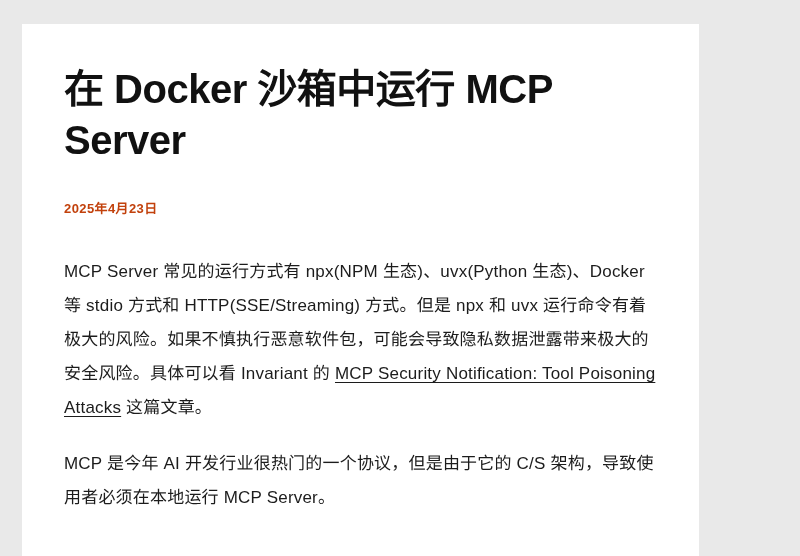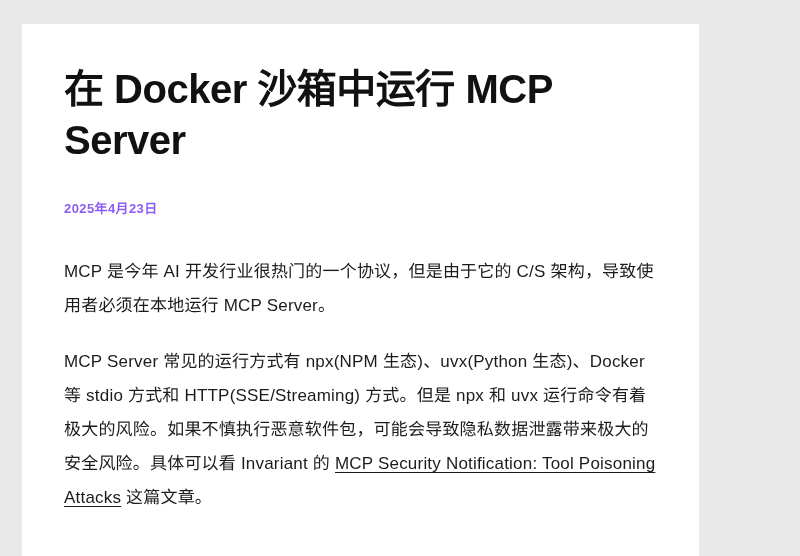--- a/index.html
+++ b/index.html
@@ -36,21 +36,21 @@
     color: #111111;
     margin: 0;
     padding: 0;
     max-width: 620px;
   }
   .article-date {
     margin-top: 32px;
     font-size: 13px;
     font-weight: 700;
     letter-spacing: 0.4px;
-    color: #8b5cf6;
+    color: #c2410c;
   }
   .article-body {
     margin-top: 38px;
   }
   .para {
     font-size: 17px;
     line-height: 2.0;
     color: #1c1c1c;
     margin: 0 0 22px 0;
     letter-spacing: 0.2px;
@@ -72,23 +72,23 @@
 <div class="page">
   <div class="content">
 
     <h1 class="article-title">在 Docker 沙箱中运行 MCP Server</h1>
 
     <div class="article-date">2025年4月23日</div>
 
     <div class="article-body">
 
       <p class="para">
-        <span>MCP 是今年 AI 开发行业很热门的一个协议，但是由于它的 C/S 架构，导致使用者必须在本地运行 MCP Server。</span>
+        <span>MCP Server 常见的运行方式有 npx(NPM 生态)、uvx(Python 生态)、Docker 等 stdio 方式和 HTTP(SSE/Streaming) 方式。但是 npx 和 uvx 运行命令有着极大的风险。如果不慎执行恶意软件包，可能会导致隐私数据泄露带来极大的安全风险。具体可以看 Invariant 的 </span><a class="inline-link" href="#">MCP Security Notification: Tool Poisoning Attacks</a><span> 这篇文章。</span>
       </p>
 
       <p class="para">
-        <span>MCP Server 常见的运行方式有 npx(NPM 生态)、uvx(Python 生态)、Docker 等 stdio 方式和 HTTP(SSE/Streaming) 方式。但是 npx 和 uvx 运行命令有着极大的风险。如果不慎执行恶意软件包，可能会导致隐私数据泄露带来极大的安全风险。具体可以看 Invariant 的 </span><a class="inline-link" href="#">MCP Security Notification: Tool Poisoning Attacks</a><span> 这篇文章。</span>
+        <span>MCP 是今年 AI 开发行业很热门的一个协议，但是由于它的 C/S 架构，导致使用者必须在本地运行 MCP Server。</span>
       </p>
 
 
     </div>
   </div>
 </div>
 
 </body></html>

